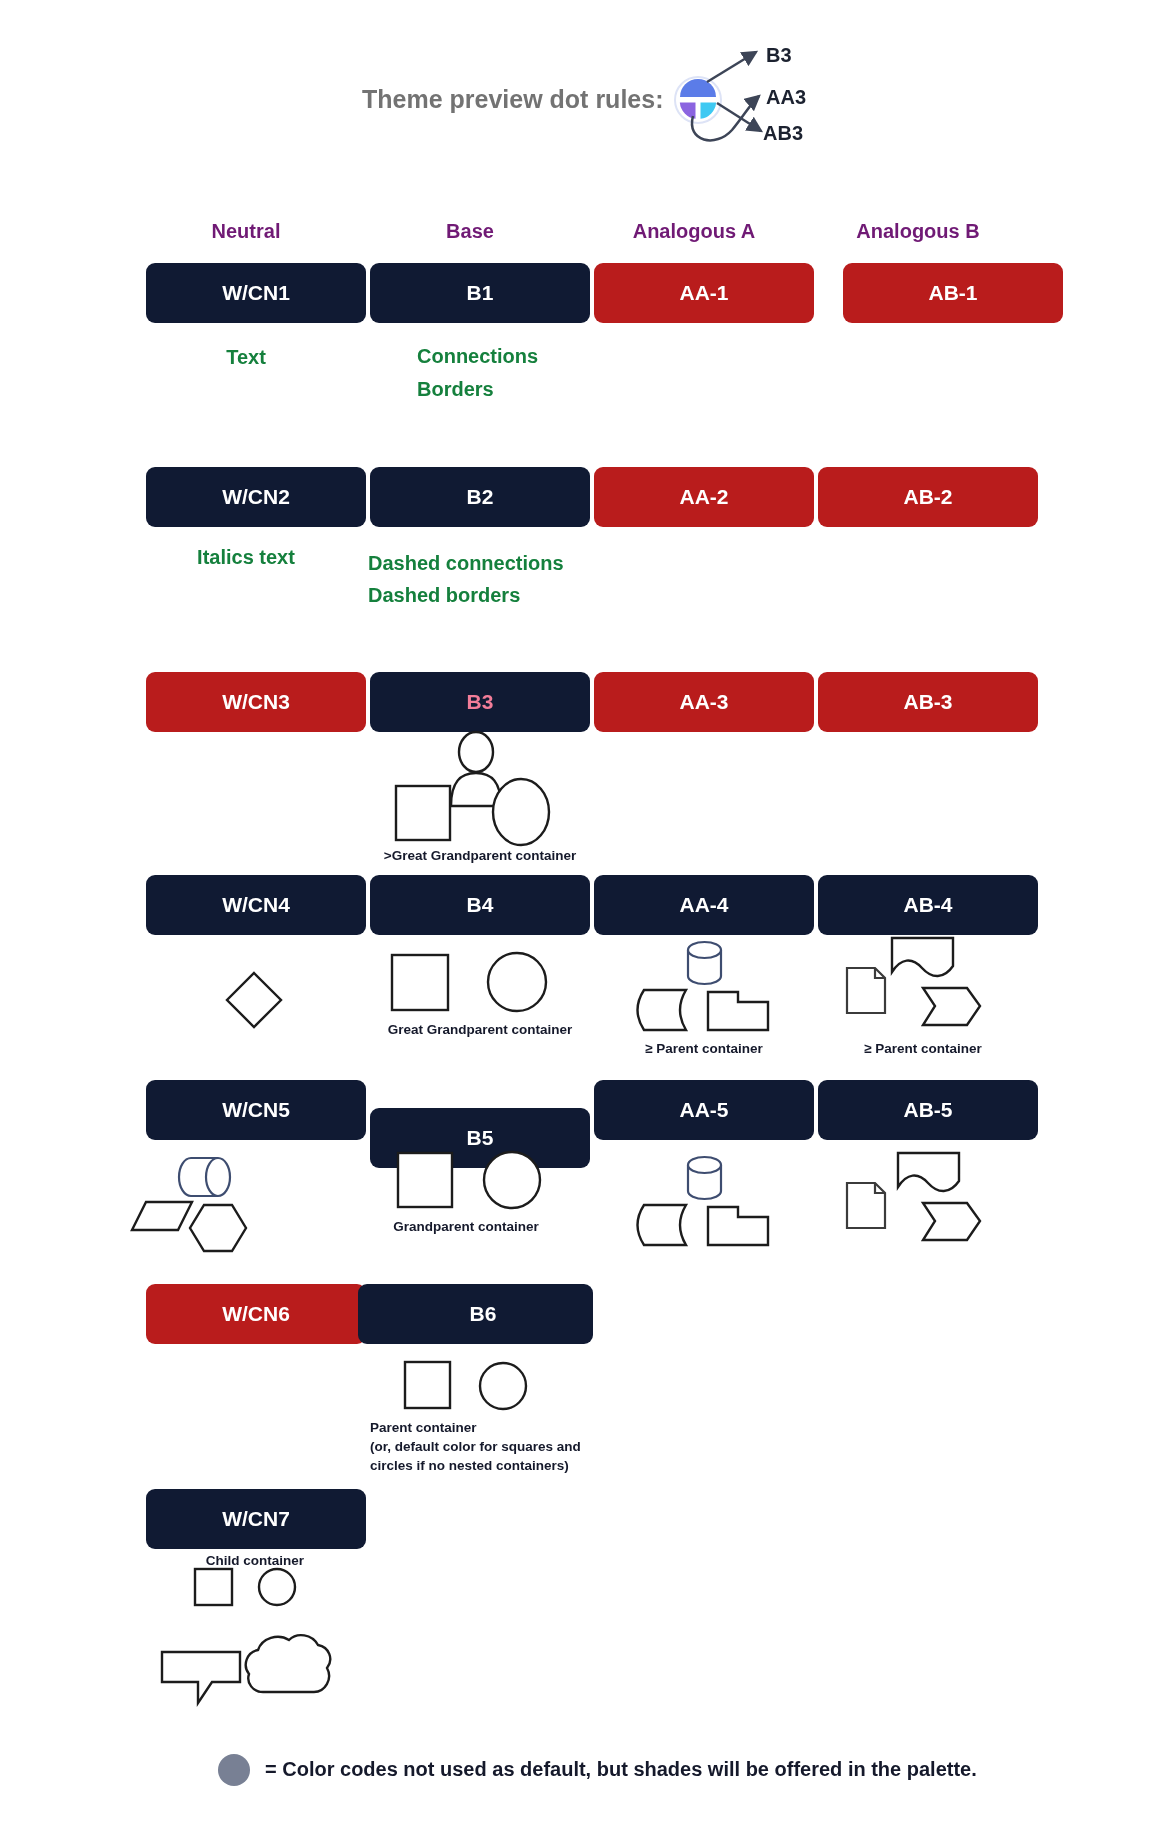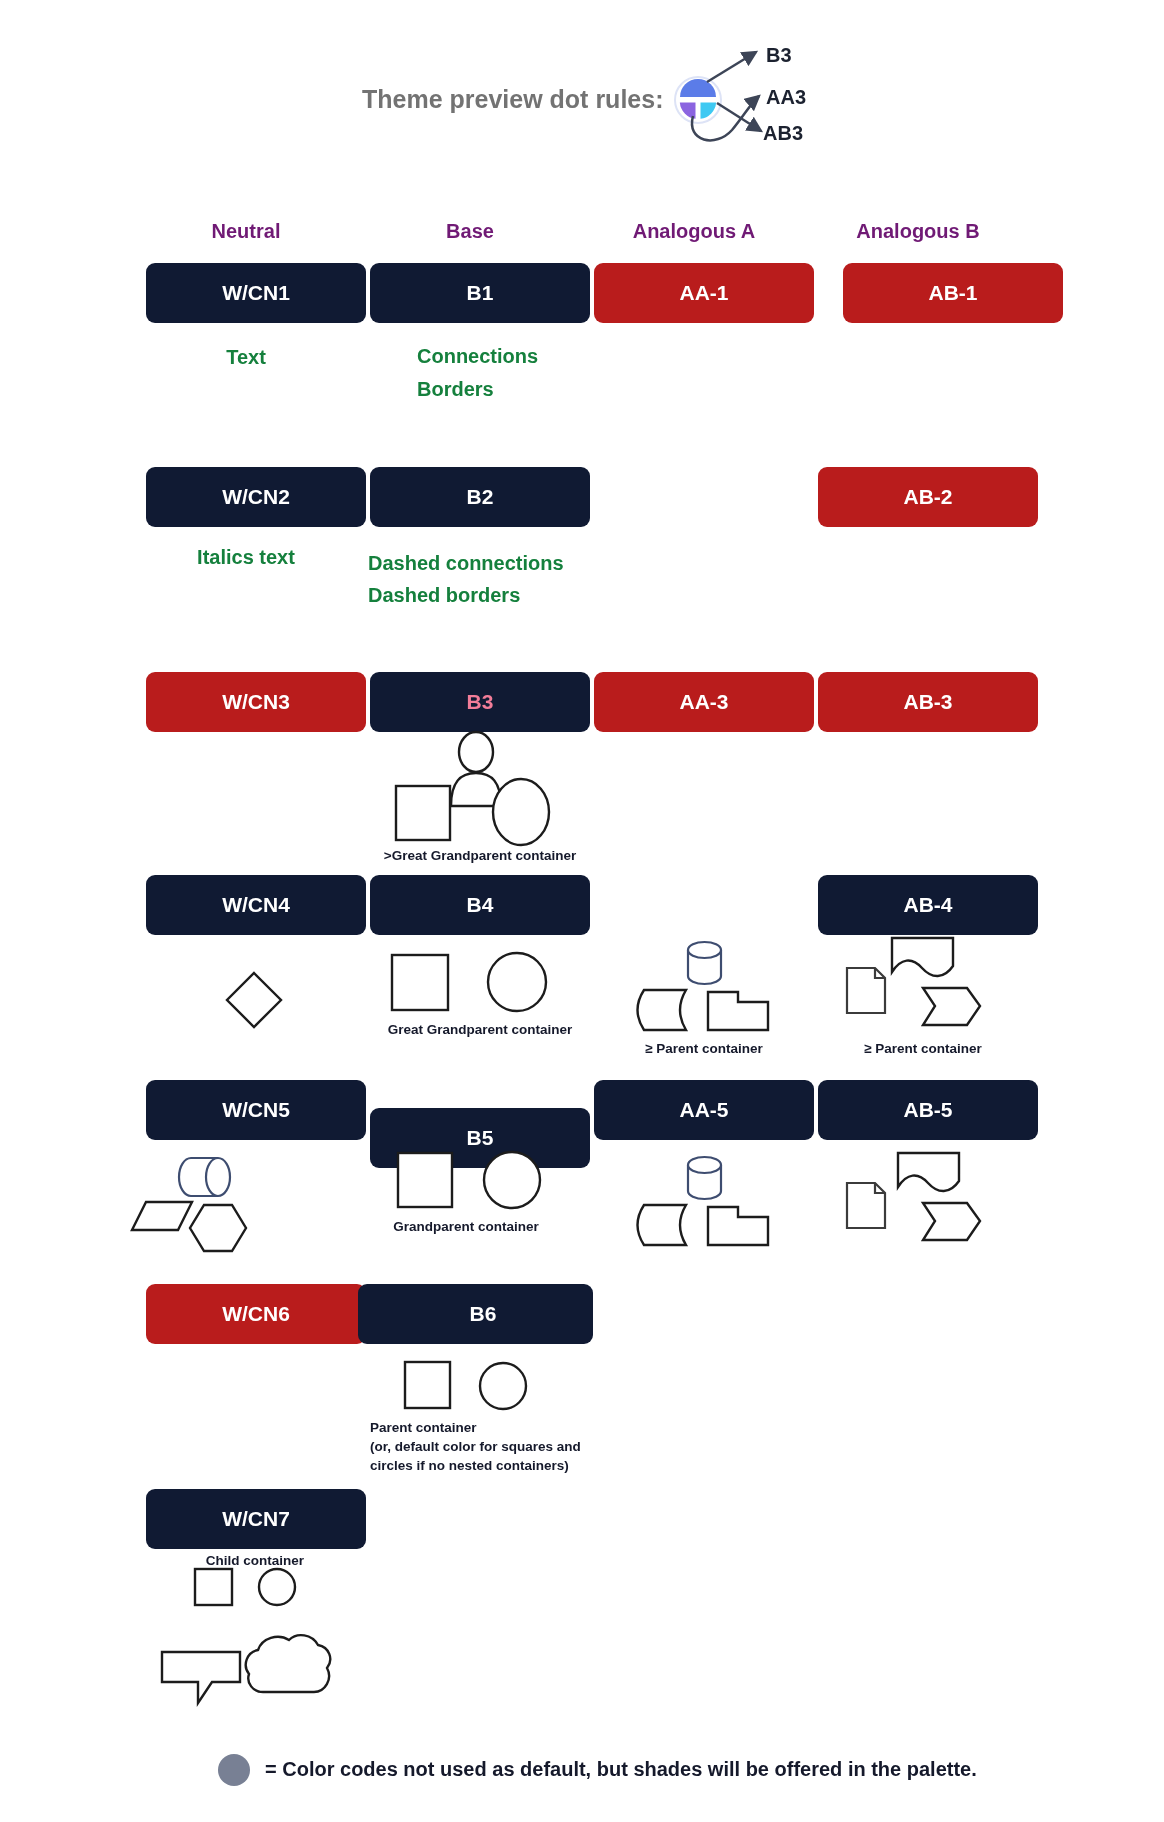--- a/index.html
+++ b/index.html
@@ -66,20 +66,23 @@
   <div class="abs chip gray" style="left:818px;top:263px;margin-left:25px;">
       <span>AB-1</span>
     </div>
 
   <div class="abs chip dark" style="left:146px;top:467px;">
       <span>W/CN2</span>
     </div>
   <div class="abs chip dark" style="left:370px;top:467px;">
       <span>B2</span>
     </div>
+  <div class="abs chip gray" style="left:594px;top:467px;">
+      <span>AA-2</span>
+    </div>
   <div class="abs chip gray" style="left:818px;top:467px;">
       <span>AB-2</span>
     </div>
 
   <div class="abs chip gray" style="left:146px;top:672px;">
       <span>W/CN3</span>
     </div>
   <div class="abs chip dark" style="left:370px;top:672px;">
       <span class="pink">B3</span>
     </div>
@@ -88,20 +91,23 @@
     </div>
   <div class="abs chip gray" style="left:818px;top:672px;">
       <span>AB-3</span>
     </div>
 
   <div class="abs chip dark" style="left:146px;top:875px;">
       <span>W/CN4</span>
     </div>
   <div class="abs chip dark" style="left:370px;top:875px;">
       <span>B4</span>
+    </div>
+  <div class="abs chip dark" style="left:594px;top:875px;">
+      <span>AA-4</span>
     </div>
   <div class="abs chip dark" style="left:818px;top:875px;">
       <span>AB-4</span>
     </div>
 
   <div class="abs chip dark" style="left:146px;top:1080px;">
       <span>W/CN5</span>
     </div>
   <div class="abs chip dark" style="left:370px;top:1080px;margin-top:28px;">
       <span>B5</span>

